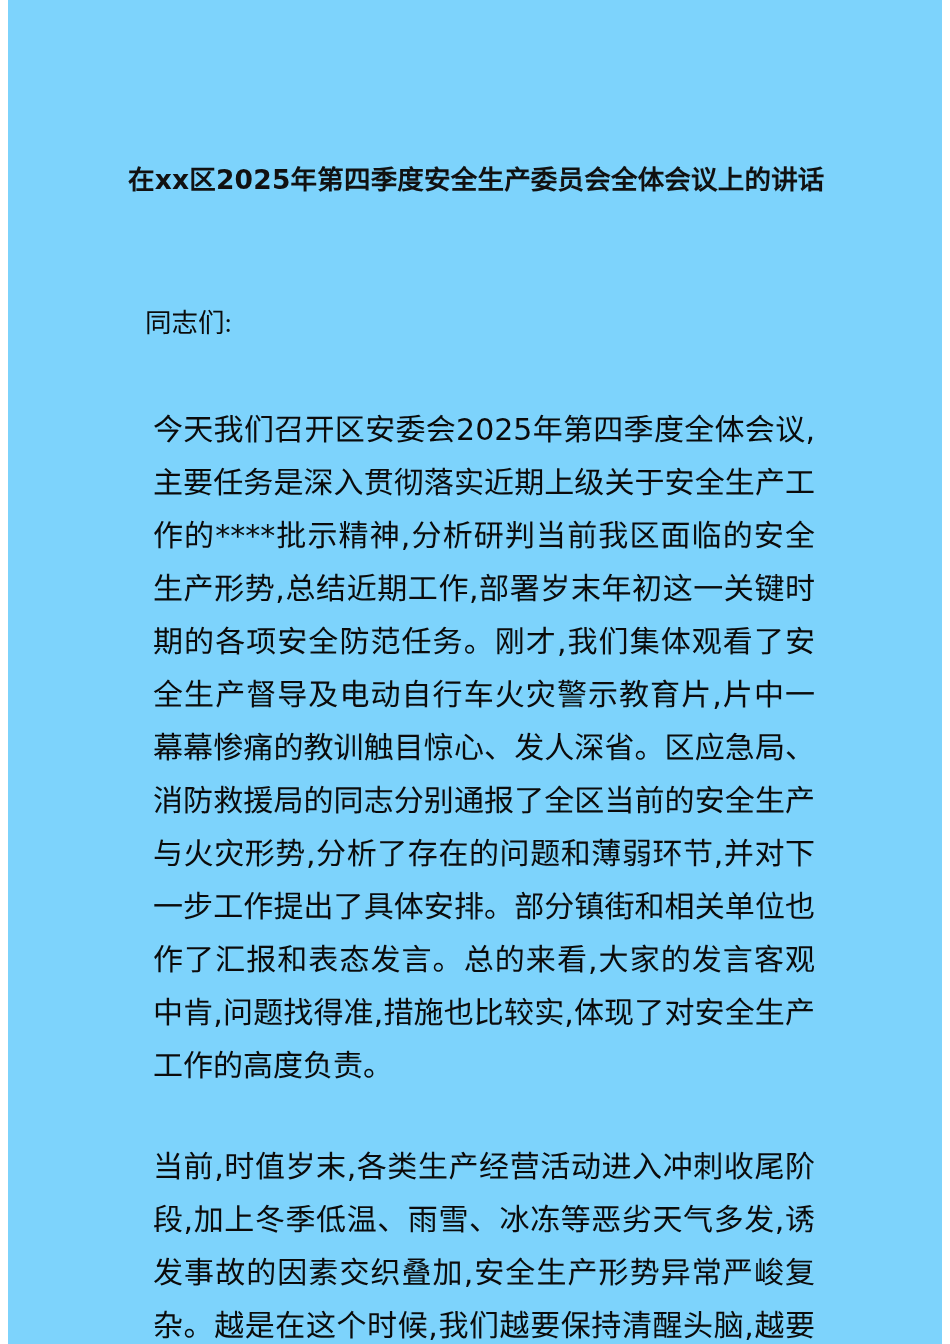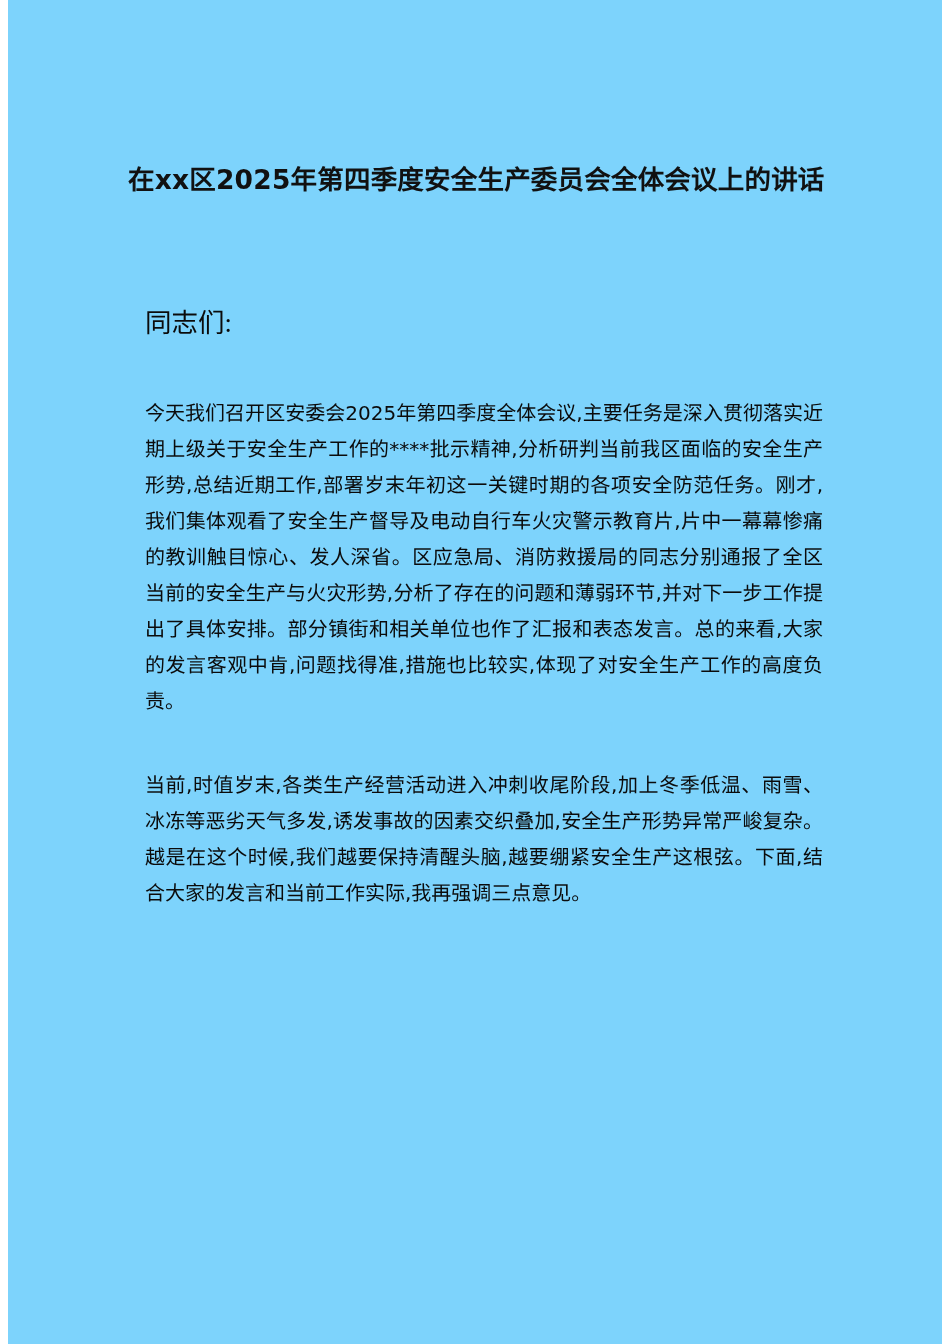--- a/index.html
+++ b/index.html
@@ -58,24 +58,24 @@
     text-align: left;
     color: #0b0b0b;
     font-family: Liberation Serif, serif;
   }
 
   .spacer-line {
     height: 47.5px;
   }
 
   .para {
-    font-size: 20px;
-    line-height: 36px;
+    font-size: 30px;
+    line-height: 53px;
     letter-spacing: 0px;
-    margin: 0;
+    margin: 8px;
     text-align: justify;
     text-justify: inter-ideograph;
     text-align-last: left;
     color: #0b0b0b;
     word-break: break-all;
     overflow-wrap: break-word;
   }
 
   .para + .para {
     margin-top: 47.5px;

